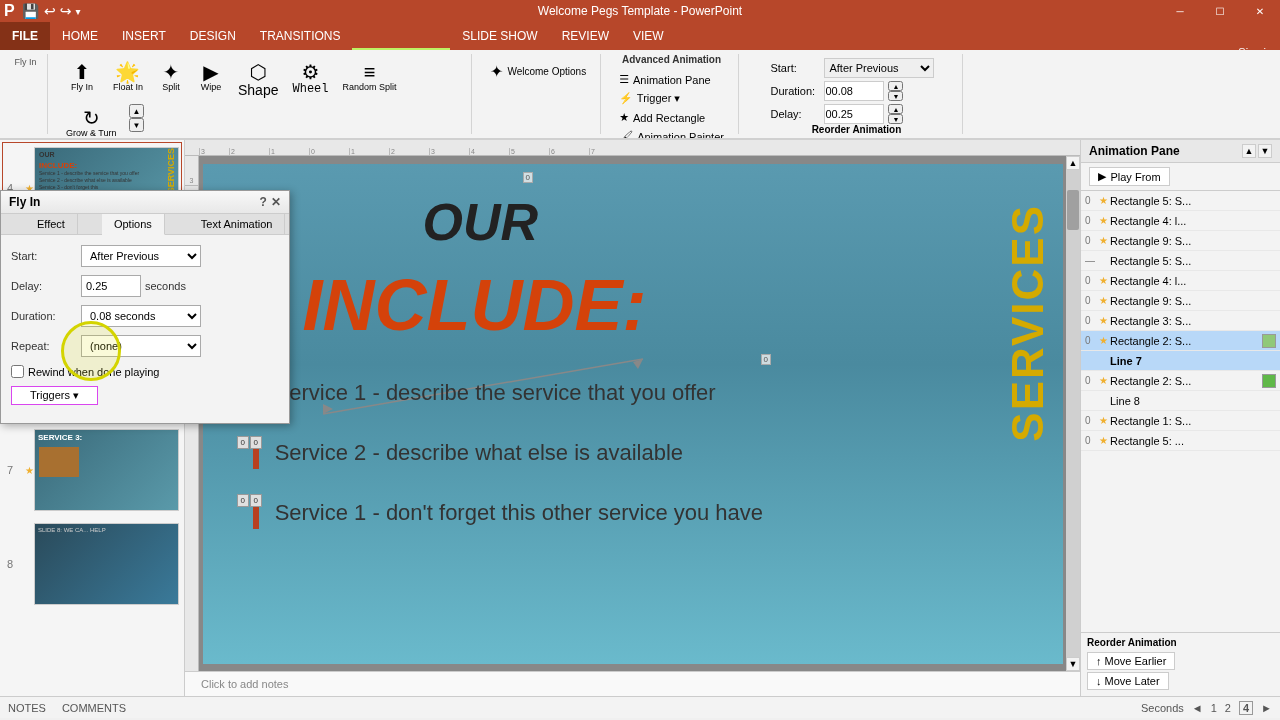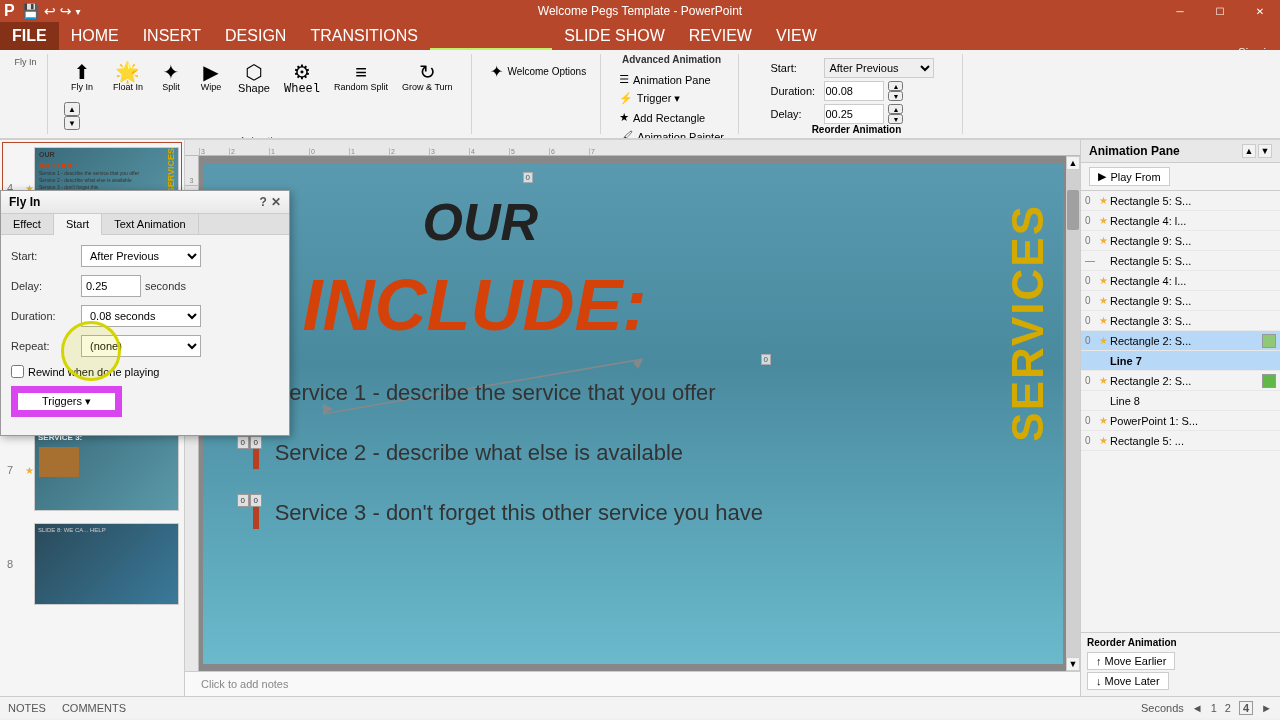--- a/index.html
+++ b/index.html
@@ -5,21 +5,21 @@
     * { margin: 0; padding: 0; box-sizing: border-box; }
     body { font-family: 'Segoe UI', Arial, sans-serif; font-size: 12px; background: #f0f0f0; width: 1280px; height: 720px; overflow: hidden; user-select: none; }
 
     
     #title-bar { background: #b7472a; height: 22px; display: flex; align-items: center; justify-content: center; color: white; font-size: 12px; position: relative; }
     #title-bar .app-icons { position: absolute; left: 4px; display: flex; gap: 4px; align-items: center; }
     #title-bar .app-icons span { color: white; font-size: 14px; }
     #title-bar .win-controls { position: absolute; right: 0; display: flex; }
     #title-bar .win-btn { width: 40px; height: 22px; display: flex; align-items: center; justify-content: center; color: white; font-size: 10px; cursor: pointer; }
     #ribbon-tabs { background: #b7472a; display: flex; height: 28px; }
-    .ribbon-tab { color: white; padding: 0 12px; display: flex; align-items: center; font-size: 16px; cursor: pointer; height: 100%; }
+    .ribbon-tab { color: white; padding: 0 12px; display: flex; align-items: center; font-size: 12px; cursor: pointer; height: 100%; }
     .ribbon-tab.active { background: #bef264; color: #333; margin-top: 26px; }
     .ribbon-tab.file-tab { background: #843117; font-weight: bold; }
 
     #ribbon-content { display: flex; padding: 4px 8px; gap: 4px; align-items: stretch; height: 90px; position: relative; }
     .ribbon-group { display: flex; flex-direction: column; align-items: center; border-right: 1px solid #d4d4d4; padding: 0 8px; min-width: 60px; }
     .ribbon-group-label { font-size: 10px; color: #555; margin-top: auto; padding-top: 2px; text-align: center; }
     .ribbon-group-items { display: flex; gap: 4px; align-items: center; flex: 1; padding: 4px 0; }
     .ribbon-btn { display: flex; flex-direction: column; align-items: center; padding: 4px 6px; cursor: pointer; border-radius: 3px; font-size: 10px; min-width: 40px; text-align: center; }
     .ribbon-btn .icon { font-size: 20px; line-height: 1; }
     .ribbon-btn-small { display: flex; align-items: center; padding: 2px 6px; cursor: pointer; border-radius: 3px; font-size: 11px; white-space: nowrap; }
@@ -70,33 +70,33 @@
     .anim-color-box { width: 14px; height: 14px; border: 1px solid #999; margin-left: 2px; flex-shrink: 0; }
 
     
     #anim-timing { padding: 4px 8px; border-top: 1px solid #ccc; }
     .move-btn { background: white; border: 1px solid #ccc; padding: 2px 8px; font-size: 11px; cursor: pointer; display: block; margin-bottom: 2px; white-space: nowrap; }
 
     
     #dialog { position: absolute; left: 0; top: 50px; width: 290px; background: #f3f3f3; border: 1px solid #999; box-shadow: 2px 2px 8px rgba(0,0,0,0.3); z-index: 100; }
     #dialog-title { background: linear-gradient(180deg, #f8f8f8, #e8e8e8); padding: 4px 8px; border-bottom: 1px solid #ccc; display: flex; justify-content: space-between; align-items: center; font-size: 12px; font-weight: bold; cursor: move; }
     #dialog-tabs { display: flex; border-bottom: 1px solid #ccc; background: #e0e0e0; }
-    .dialog-tab { padding: 4px 12px; font-size: 11px; cursor: pointer; border-right: 1px solid #ccc; background: #e0e0e0; }
+    .dialog-tab { padding: 4px 12px; font-size: 11px; cursor: pointer; border-right: 1px solid #ccc; background: #e0e0e0; margin-left: 24px; }
     .dialog-tab.active { background: #f3f3f3; border-bottom: 1px solid #f3f3f3; margin-bottom: -1px; z-index: 1; }
     #dialog-content { padding: 10px; }
     .dialog-row { display: flex; align-items: center; margin-bottom: 8px; }
     .dialog-label { min-width: 70px; font-size: 11px; color: #333; }
     .dialog-select { height: 22px; border: 1px solid #aaa; font-size: 11px; padding: 0 4px; background: white; min-width: 120px; cursor: pointer; }
     .dialog-input { height: 22px; border: 1px solid #aaa; font-size: 11px; padding: 0 4px; width: 60px; }
     .dialog-input-unit { font-size: 11px; margin-left: 4px; color: #333; }
     .dialog-checkbox { margin-right: 4px; }
     #dialog-footer { display: flex; justify-content: center; gap: 8px; padding: 8px; border-top: 1px solid #ccc; }
     .dialog-btn { padding: 4px 20px; border: 1px solid #aaa; background: #f0f0f0; font-size: 11px; cursor: pointer; border-radius: 2px; }
     .dialog-btn.primary { background: #e8e8e8; font-weight: bold; }
-    #triggers-btn { background: white; border: 7px solid #d946ef; padding: 2px 24px; font-size: 11px; cursor: pointer; display: flex; align-items: center; gap: 2px; }
+    #triggers-btn { background: white; border: 1px solid #d946ef; padding: 2px 18px; font-size: 11px; cursor: pointer; display: flex; align-items: center; gap: 2px; }
     
     
     .highlight-circle { position: absolute; width: 60px; height: 60px; border-radius: 50%; border: 3px solid #d4d400; background: rgba(220,220,0,0.15); pointer-events: none; }
 
     
     #status-bar { height: 22px; background: #f3f3f3; border-top: 1px solid #ccc; display: flex; align-items: center; padding: 0 8px; font-size: 11px; color: #555; justify-content: space-between; }
     #status-bar .status-left { display: flex; gap: 16px; }
     #status-bar .status-right { display: flex; align-items: center; gap: 8px; }
 
     
@@ -183,21 +183,21 @@
       <div class="ribbon-btn" style="min-width:38px;">
         <div class="icon">✦</div>
         <span style="font-size:9px;">Split</span>
       </div>
       <div class="ribbon-btn" style="min-width:38px;">
         <div class="icon">▶</div>
         <span style="font-size:9px;">Wipe</span>
       </div>
       <div class="ribbon-btn" style="min-width:44px;">
         <div class="icon">⬡</div>
-        <span style="font-size:11px;text-align:right;">Shape</span>
+        <span style="font-size:14px;text-align:right;">Shape</span>
       </div>
       <div class="ribbon-btn" style="min-width:38px;">
         <div class="icon">⚙</div>
         <span style="font-size:12px;font-family:Liberation Mono, monospace;">Wheel</span>
       </div>
       <div class="ribbon-btn" style="min-width:54px;">
         <div class="icon">≡</div>
         <span style="font-size:9px;">Random Split</span>
       </div>
       <div class="ribbon-btn" style="min-width:54px;">
@@ -402,21 +402,21 @@
         <div class="service-item service-1">
           <span class="service-bullet"></span>
           <span>Service 1 - describe the service that you offer</span>
         </div>
         <div class="service-item service-2">
           <span class="service-bullet"></span>
           <span>Service 2 - describe what else is available</span>
         </div>
         <div class="service-item service-3">
           <span class="service-bullet"></span>
-          <span>Service 3 - don't forget this other service you have</span>
+          <span>Service 1 - don't forget this other service you have</span>
         </div>
 
         <div class="num-badge" style="left:34px;top:215px;font-size:8px;">0</div>
         <div class="num-badge" style="left:47px;top:215px;font-size:8px;">0</div>
         <div class="num-badge" style="left:34px;top:272px;font-size:8px;">0</div>
         <div class="num-badge" style="left:47px;top:272px;font-size:8px;">0</div>
         <div class="num-badge" style="left:34px;top:330px;font-size:8px;">0</div>
         <div class="num-badge" style="left:47px;top:330px;font-size:8px;">0</div>
       </div>
     </div>
@@ -494,21 +494,21 @@
         <div class="anim-color-box" style="background:#60b848;"></div>
       </div>
       <div class="anim-item">
         <span class="anim-num"> </span>
         <span class="anim-star" style="visibility:hidden;">★</span>
         <span class="anim-text">Line 8</span>
       </div>
       <div class="anim-item">
         <span class="anim-num">0</span>
         <span class="anim-star">★</span>
-        <span class="anim-text">PowerPoint 1: S...</span>
+        <span class="anim-text">Rectangle 1: S...</span>
       </div>
       <div class="anim-item">
         <span class="anim-num">0</span>
         <span class="anim-star">★</span>
         <span class="anim-text">Rectangle 5: ...</span>
       </div>
     </div>
 
     <div id="anim-timing" style="border-top:1px solid #ccc;padding:4px 6px;font-size:11px;">
       <div style="font-size:10px;font-weight:bold;margin-bottom:4px;">Reorder Animation</div>
@@ -526,21 +526,21 @@
   <div id="dialog">
     <div id="dialog-title">
       <span>Fly In</span>
       <div style="display:flex;gap:4px;">
         <span style="font-size:12px;cursor:pointer;color:#555;">?</span>
         <span style="font-size:12px;cursor:pointer;color:#555;">✕</span>
       </div>
     </div>
     <div id="dialog-tabs">
       <div class="dialog-tab">Effect</div>
-      <div class="dialog-tab active">Start</div>
+      <div class="dialog-tab active">Options</div>
       <div class="dialog-tab">Text Animation</div>
     </div>
     <div id="dialog-content">
 
       <div class="dialog-row">
         <span class="dialog-label">Start:</span>
         <select class="dialog-select">
           <option>After Previous</option>
           <option>On Click</option>
           <option>With Previous</option>

